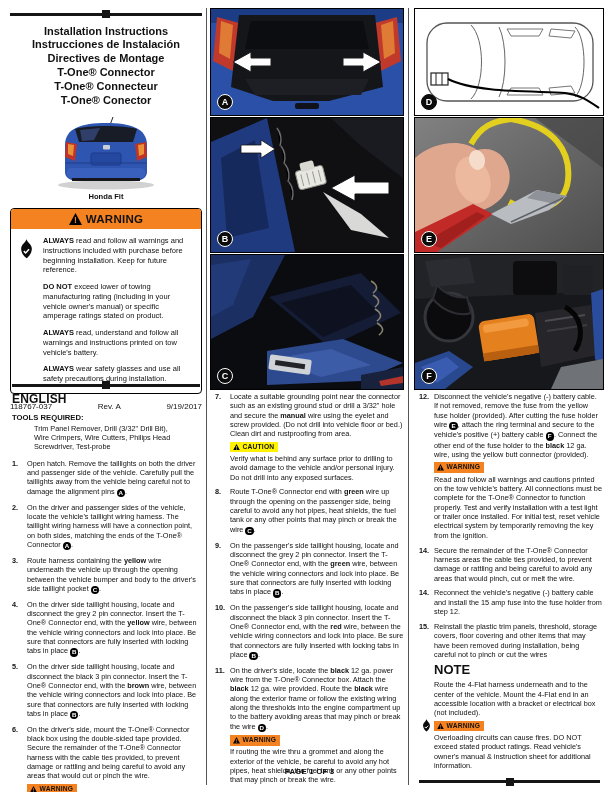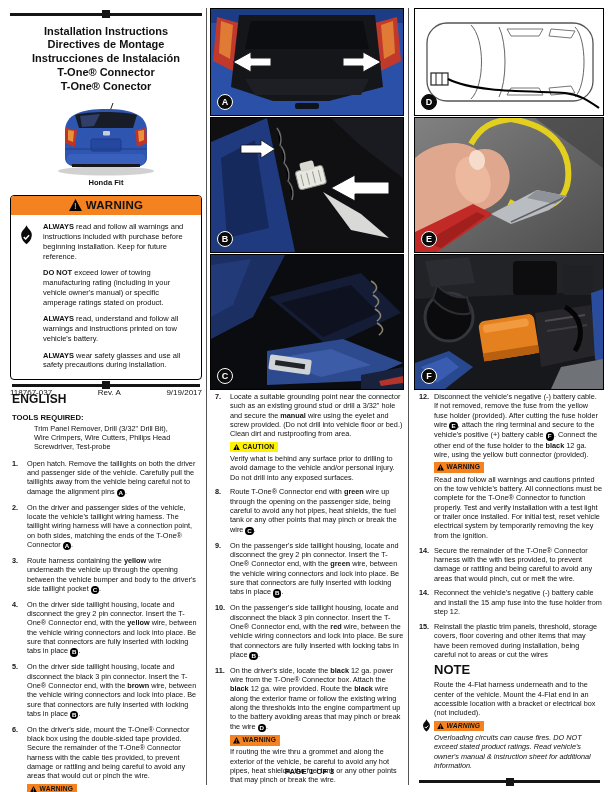--- a/index.html
+++ b/index.html
@@ -52,21 +52,21 @@
   .step .num{position:absolute;left:0;top:0;font-weight:bold;}
   .extra{margin-top:3px;}
   .chip{display:inline-flex;align-items:center;gap:2.5px;background:var(--orange);
         font-weight:bold;font-size:6.7px;padding:1px 4px 1px 3px;letter-spacing:.2px;}
   .chip.caution{background:var(--yellow);}
   .chip svg{width:7px;height:6.5px;}
   .chip.warning svg .bang{fill:var(--orange);}
   .chip.caution svg .bang{fill:var(--yellow);}
   .note-label{font-weight:bold;font-size:13px;}
   .extra-text{margin-top:1.5px;}
-  .extra.has-flame{position:relative;font-style:italic;}
+  .extra.has-flame{position:relative;}
   .flame-sm{position:absolute;left:-13px;top:-3px;width:11px;height:15px;display:block;}
   .flame-sm svg,.warnbox-flame svg{width:100%;height:100%;display:block;}
   .page-footer{position:absolute;bottom:9px;left:0;right:0;text-align:center;
                font-weight:bold;font-size:7.8px;letter-spacing:.2px;}
   .bottom-reg{position:absolute;bottom:3px;left:0;right:2px;}
   :root{--orange:#F58220;--yellow:#FFF200;}
 </style>
 </head>
 <body>
 
@@ -75,26 +75,27 @@
   <div class="vdiv" style="left:206px"></div>
   <div class="vdiv" style="left:408px"></div>
 
   <div class="col-info">
     <div class="regline" style="margin-top:5px">
         <span class="sq"></span>
       </div>
 
     <div class="titles">
       <div>Installation Instructions</div>
+      <div>Instrucciones de Instalación</div>
       <div>Directives de Montage</div>
-      <div>Instrucciones de Instalación</div>
     </div>
 
     <div class="products">
       <div>T-One® Connector</div>
+      <div>T-One® Connecteur</div>
       <div>T-One® Conector</div>
     </div>
 
     <div class="car-photo">
       <svg viewBox="0 0 112 76">
         <ellipse cx="56" cy="70" rx="48" ry="4.5" fill="rgba(0,0,0,.18)"></ellipse>
         <line x1="63" y1="2" x2="60" y2="10" stroke="#222" stroke-width="1"></line>
         <path d="M15,30 C15,13 32,8 56,8 C80,8 97,13 97,30 L97,57 C97,63 91,66 84,66 L28,66 C21,66 15,63 15,57 Z" fill="#2e55b0"></path>
         <path d="M25,14 C37,10 75,10 87,14 L83,27 L29,27 Z" fill="#181c26"></path>
         <path d="M30,15 L50,13 L44,25 L32,26 Z" fill="#3b4f86" opacity=".7"></path>
@@ -330,23 +331,23 @@
 
   <div class="tcol" id="tcol-2">
     <div>
         <div class="step"><span class="num">12.</span><span class="stext">Disconnect the vehicle's negative (-) battery cable. If not removed, remove the fuse from the yellow fuse holder (provided). After cutting the fuse holder wire <span style="display:inline-block;width:8.4px;height:8.4px;border-radius:50%;background:#000;color:#fff;font-size:6.2px;font-weight:bold;text-align:center;line-height:8.6px;vertical-align:-1px">E</span>, attach the ring terminal and secure to the vehicle's positive (+) battery cable <span style="display:inline-block;width:8.4px;height:8.4px;border-radius:50%;background:#000;color:#fff;font-size:6.2px;font-weight:bold;text-align:center;line-height:8.6px;vertical-align:-1px">F</span>. Connect the other end of the fuse holder to the <b>black</b> 12 ga. wire, using the yellow butt connector (provided).</span><div class="extra warning"><div class="chip warning">
               <svg viewBox="0 0 12 11">
                 <path d="M6 0L12 11H0Z" fill="#000"></path>
                 <text class="bang" x="6" y="9.6" text-anchor="middle" font-size="8" font-weight="bold" fill="#fff">!</text>
               </svg>
               <span>WARNING</span>
             </div><div class="extra-text">Read and follow all warnings and cautions printed on the tow vehicle's battery. All connections must be complete for the T-One® Connector to function properly. Test and verify installation with a test light or trailer once installed. For initial test, reset vehicle electrical system by temporarily removing the key from the ignition.</div></div></div>
-        <div class="step"><span class="num">14.</span><span class="stext">Secure the remainder of the T-One® Connector harness with the with ties provided, to prevent damage or rattling and being careful to avoid any areas that would pinch, cut or melt the wire.</span></div>
+        <div class="step"><span class="num">14.</span><span class="stext">Secure the remainder of the T-One® Connector harness areas the cable ties provided, to prevent damage or rattling and being careful to avoid any areas that would pinch, cut or melt the wire.</span></div>
         <div class="step"><span class="num">14.</span><span class="stext">Reconnect the vehicle's negative (-) battery cable and install the 15 amp fuse into the fuse holder from step 12.</span></div>
-        <div class="step"><span class="num">15.</span><span class="stext">Reinstall the plastic trim panels, threshold, storage covers, floor covering and other items that may have been removed during installation, being careful not to areas or cut the wires</span><div class="extra note">
+        <div class="step"><span class="num">15.</span><span class="stext">Reinstall the plastic trim panels, threshold, storage covers, floor covering and other items that may have been removed during installation, being careful not to pinch or cut the wires</span><div class="extra note">
             <div class="note-label">NOTE</div>
             <div class="extra-text">Route the 4-Flat harness underneath and to the center of the vehicle. Mount the 4-Flat end in an accessible location with a bracket or electrical box (not included).</div>
           </div><div class="extra warning has-flame"><span class="flame-sm">
               <svg viewBox="0 0 20 24">
                 <path d="M10 0.5 C11.5 5,17 7,16.2 13 C15.6 17.6,13.2 20.5,10 23 C6.8 20.5,4.4 17.6,3.8 13 C3 7,8.5 5,10 0.5 Z" fill="#0b0b0b"></path>
                 <path d="M6.8 14.5 l2.2 2.2 4-4.4" stroke="#fff" stroke-width="1.7" fill="none"></path>
               </svg>
             </span><div class="chip warning">
               <svg viewBox="0 0 12 11">
                 <path d="M6 0L12 11H0Z" fill="#000"></path>

